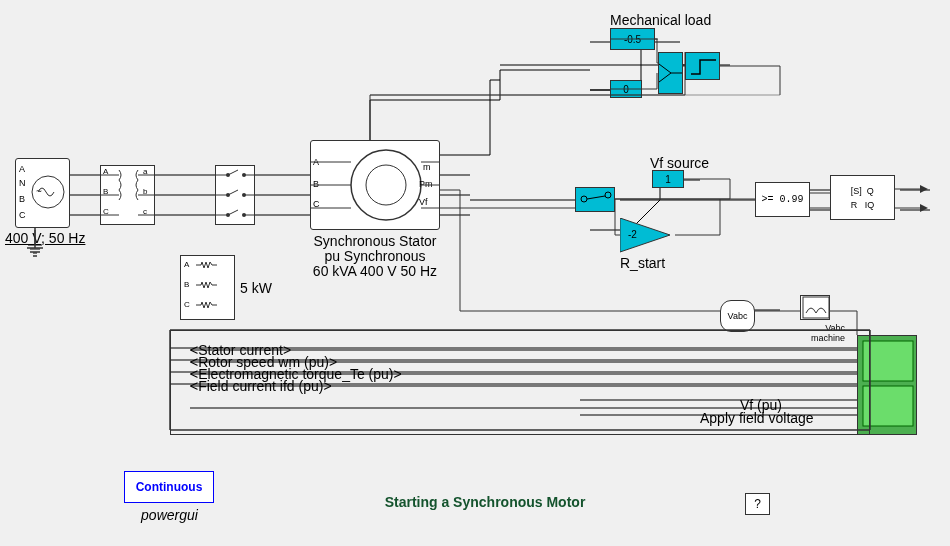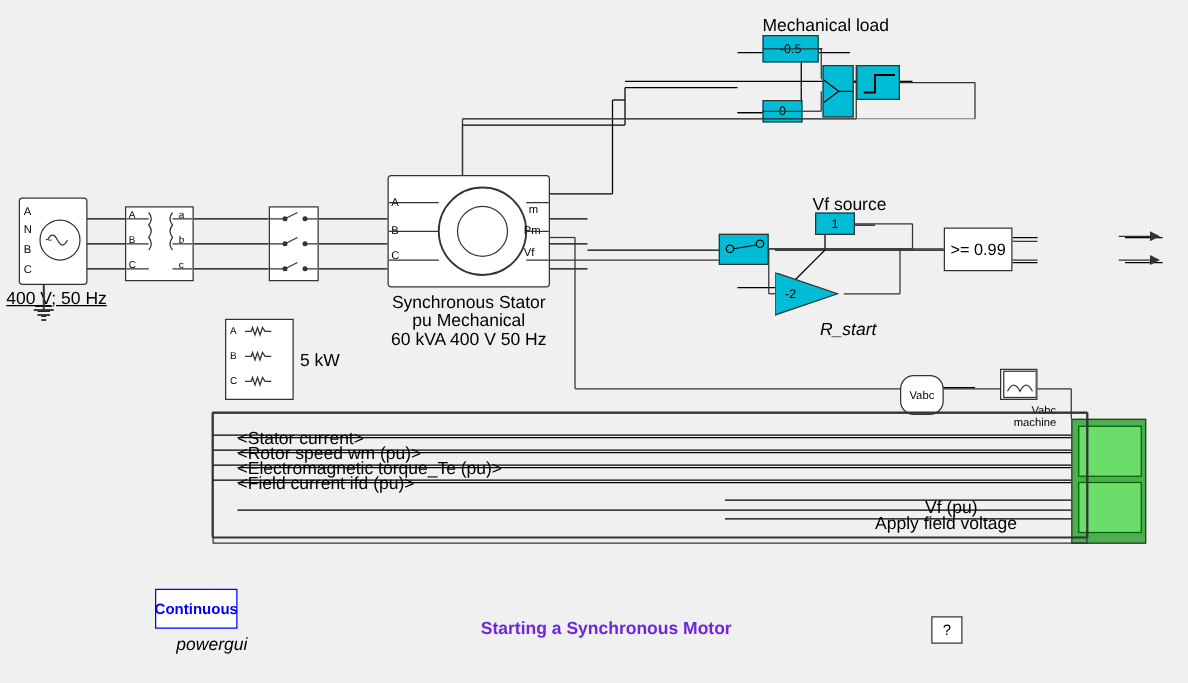--- a/index.html
+++ b/index.html
@@ -98,21 +98,21 @@
       position: absolute;
       border: 1.5px solid #333;
       background: #fff;
     }
 
     
     .main-title {
       position: absolute;
       font-size: 14px;
       font-weight: bold;
-      color: #6d28d9;
+      color: #14532d;
       text-align: center;
     }
 
     .signal-line {
       stroke: #000;
       stroke-width: 1;
       fill: none;
     }
   </style>
 </head>
@@ -282,21 +282,21 @@
       <line x1="0" y1="22" x2="40" y2="22" stroke="#333" stroke-width="1"></line>
       <line x1="0" y1="45" x2="40" y2="45" stroke="#333" stroke-width="1"></line>
       <line x1="0" y1="68" x2="40" y2="68" stroke="#333" stroke-width="1"></line>
       <line x1="110" y1="22" x2="130" y2="22" stroke="#333" stroke-width="1"></line>
       <line x1="110" y1="45" x2="130" y2="45" stroke="#333" stroke-width="1"></line>
       <line x1="110" y1="68" x2="130" y2="68" stroke="#333" stroke-width="1"></line>
     </svg>
   </div>
   <div class="label" style="left:305px; top:234px; text-align:center; width:140px; line-height:15px;">
     <span>Synchronous Stator</span><br>
-    <span>pu Mechanical</span><br>
+    <span>pu Synchronous</span><br>
     <span>60 kVA 400 V 50 Hz</span>
   </div>
 
   <div class="label" style="left:610px; top:12px;">Mechanical load</div>
 
   <div class="block-cyan" style="left:610px; top:28px; width:45px; height:22px;">-0.5</div>
 
   <div class="block-cyan" style="left:610px; top:80px; width:32px; height:18px;">0</div>
 
   <div class="block-cyan" style="left:658px; top:52px; width:25px; height:42px;">
@@ -324,26 +324,32 @@
       <line x1="11" y1="12" x2="29" y2="9" stroke="#000" stroke-width="1"></line>
     </svg>
   </div>
 
   <div style="position:absolute; left:620px; top:218px;">
     <svg width="55" height="35">
       <polygon points="0,0 0,34 50,17" fill="#00bcd4" stroke="#333" stroke-width="1"></polygon>
       <text x="8" y="20" font-size="10" fill="#000">-2</text>
     </svg>
   </div>
-  <div class="label" style="left:656px; top:255px;font-style:italic;">R_start</div>
+  <div class="label" style="left:620px; top:255px;">R_start</div>
 
   <div class="block-white" style="left:755px; top:182px; width:55px; height:35px;">
-    <span style="font-size:13px;">&gt;= 0.99</span>
-  </div>
-
+    <span style="font-size:10px;font-family:Liberation Mono, monospace;">&gt;= 0.99</span>
+  </div>
+
+  <div class="block-white" style="left:830px; top:175px; width:65px; height:45px;">
+    <div style="font-size:9px; line-height:14px; padding:2px;">
+      <div>[S]&nbsp;&nbsp;Q</div>
+      <div>R&nbsp;&nbsp;&nbsp;IQ</div>
+    </div>
+  </div>
 
   <div class="block-white" style="left:720px; top:300px; width:35px; height:32px; border-radius:11px; font-size:9px;">
     <span>Vabc</span>
   </div>
 
   <div class="block-white" style="left:800px; top:295px; width:30px; height:25px;">
     <svg width="30" height="25">
       <rect x="2" y="2" width="26" height="21" fill="#fff" stroke="#333" stroke-width="1"></rect>
       <path d="M5,18 Q10,8 15,18 Q20,8 25,18" fill="none" stroke="#333" stroke-width="1"></path>
     </svg>
@@ -361,21 +367,21 @@
   <div class="label" style="left:190px; top:354px;">&lt;Rotor speed  wm (pu)&gt;</div>
   <div class="label" style="left:190px; top:366px;">&lt;Electromagnetic torque_Te (pu)&gt;</div>
   <div class="label" style="left:190px; top:378px;">&lt;Field current  ifd (pu)&gt;</div>
 
   <div class="label" style="left:700px; top:397px;margin-left:40px;">Vf (pu)</div>
 
   <div class="label" style="left:700px; top:410px;">Apply field voltage</div>
 
   <div style="position:absolute; left:170px; top:330px; width:700px; height:105px; border:1.5px solid #333; background:transparent;"></div>
 
-  <div class="continuous-box" style="left:124px; top:471px; width:66px; height:32px;">
+  <div class="continuous-box" style="left:124px; top:471px; width:90px; height:32px;">
     <span>Continuous</span>
   </div>
   <div class="label" style="left:137px; top:507px; text-align:center; width:65px;font-style:italic;">powergui</div>
 
   <div class="main-title" style="left:310px; top:494px; width:350px;">Starting a Synchronous Motor</div>
 
   <div class="question-box" style="left:745px; top:493px; width:25px; height:22px;">
     <span>?</span>
   </div>
 

